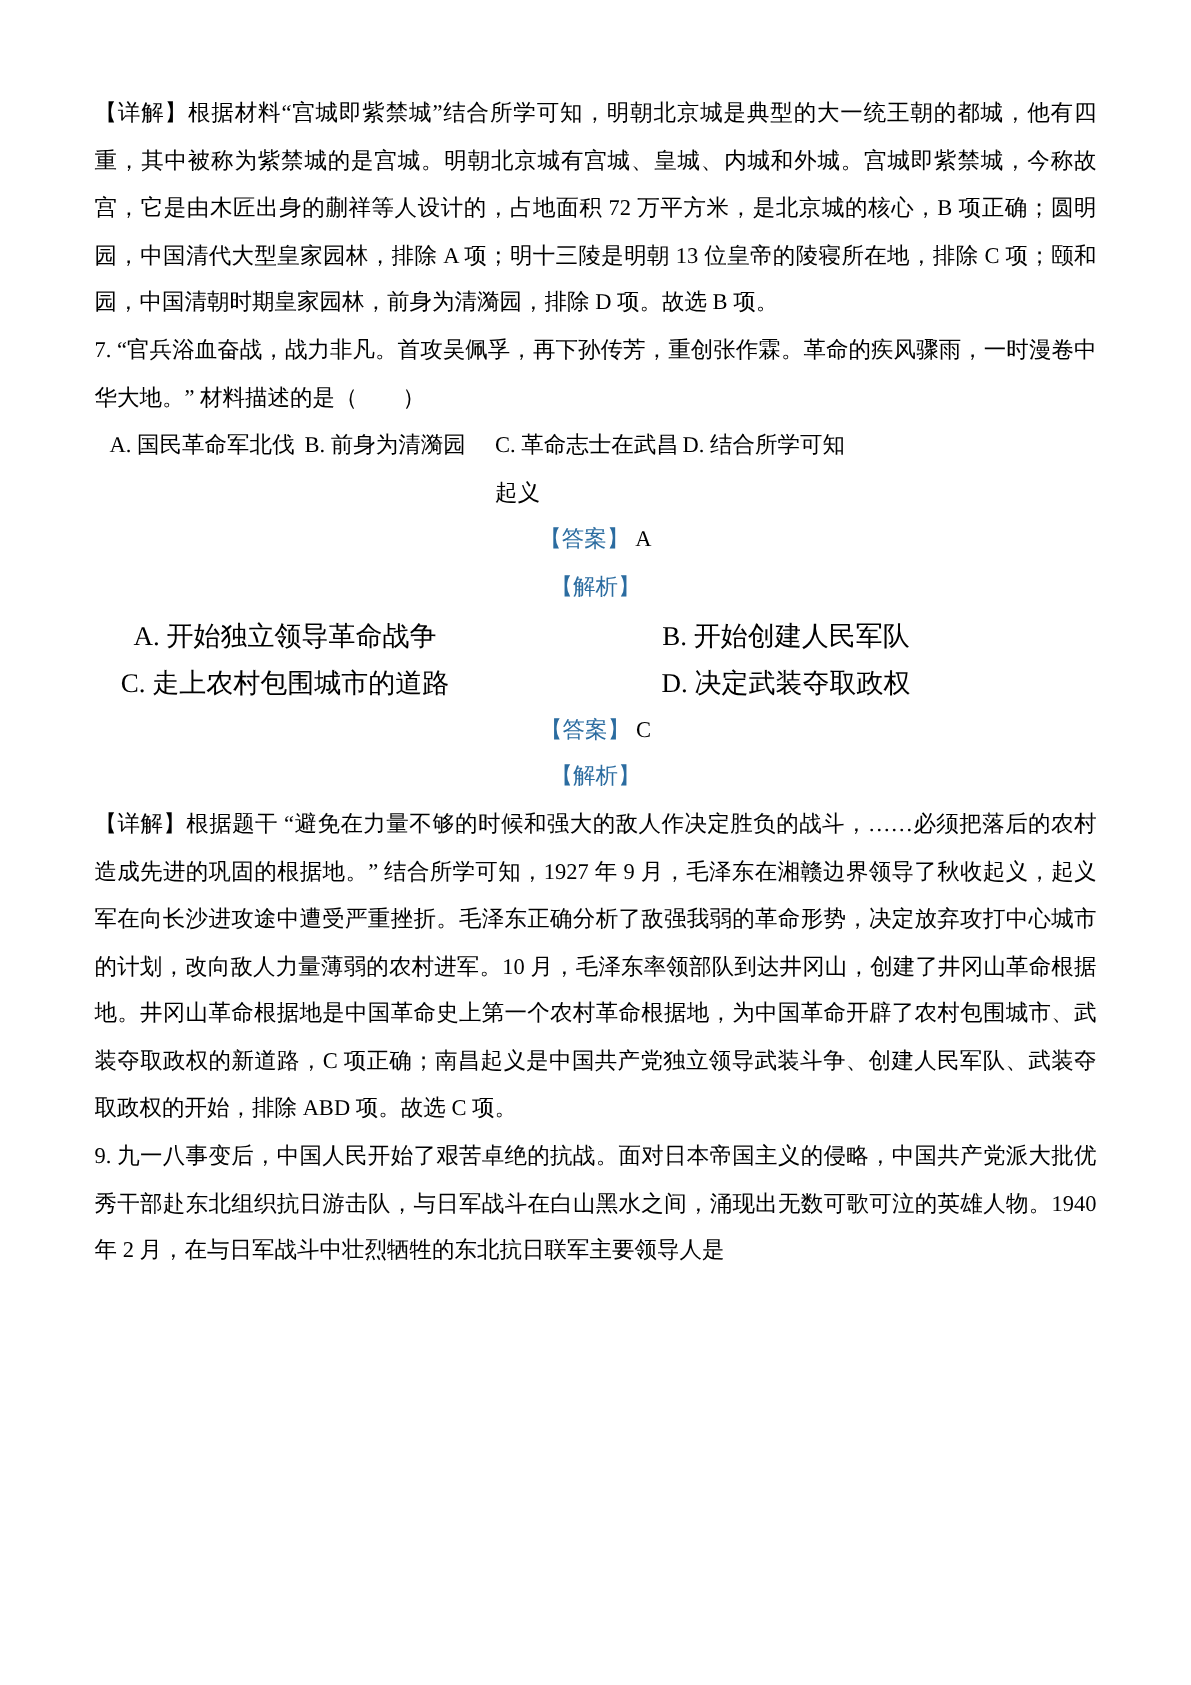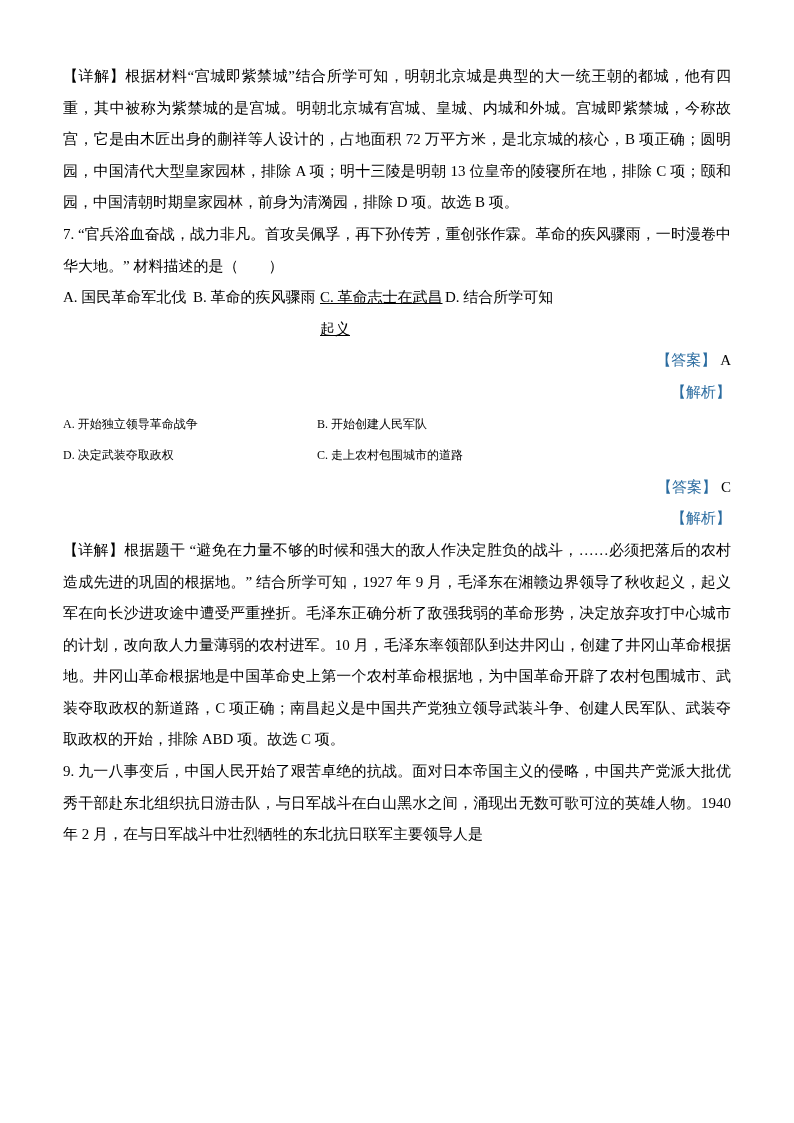--- a/index.html
+++ b/index.html
@@ -18,68 +18,70 @@
     height: 932px;
     padding: 61px 63px 0 63px;
   }
   .para, .line {
     margin: 0;
     font-size: 15px;
     line-height: 31.6px;
     text-align: justify;
     text-justify: inter-ideograph;
   }
-  .line { text-align: right; }
+  .line { text-align: center; }
   .marker { color: var(--marker); }
   .answer-value { margin-left: 4px; }
   
   .options-row {
     display: flex;
     align-items: baseline;
     font-size: 15px;
     line-height: 31.6px;
+    margin-left: 10px;
   }
   .options-row .opt:nth-child(1) { flex: 0 0 130px; }
   .options-row .opt:nth-child(2) { flex: 0 0 127px; }
-  .options-row .opt:nth-child(3) { flex: 0 0 125px; text-decoration: underline; }
+  .options-row .opt:nth-child(3) { flex: 0 0 125px; }
   .options-row .opt:nth-child(4) { flex: 0 0 auto; }
   
   .options-grid {
     display: grid;
     grid-template-columns: 254px 1fr;
-    font-size: 12px;
+    font-size: 18px;
     line-height: 31.6px;
+    text-align: center;
   }
 </style>
 </head>
 <body>
 
 <div class="page">
 
   <p class="para">【详解】根据材料“宫城即紫禁城”结合所学可知，明朝北京城是典型的大一统王朝的都城，他有四重，其中被称为紫禁城的是宫城。明朝北京城有宫城、皇城、内城和外城。宫城即紫禁城，今称故宫，它是由木匠出身的蒯祥等人设计的，占地面积 72 万平方米，是北京城的核心，B 项正确；圆明园，中国清代大型皇家园林，排除 A 项；明十三陵是明朝 13 位皇帝的陵寝所在地，排除 C 项；颐和园，中国清朝时期皇家园林，前身为清漪园，排除 D 项。故选 B 项。</p>
 
   <p class="para">7. “官兵浴血奋战，战力非凡。首攻吴佩孚，再下孙传芳，重创张作霖。革命的疾风骤雨，一时漫卷中华大地。” 材料描述的是（　　）</p>
   <div class="options-row">
     <span class="opt">A. 国民革命军北伐</span>
-    <span class="opt">B. 革命的疾风骤雨</span>
+    <span class="opt">B. 前身为清漪园</span>
     <span class="opt">C. 革命志士在武昌起义</span>
     <span class="opt">D. 结合所学可知</span>
   </div>
   <p class="line">
     <span class="marker">【答案】</span><span class="answer-value">A</span>
   </p>
   <p class="line">
     <span class="marker">【解析】</span>
   </p>
 
   <div class="options-grid">
     <span class="opt">A. 开始独立领导革命战争</span>
     <span class="opt">B. 开始创建人民军队</span>
+    <span class="opt">C. 走上农村包围城市的道路</span>
     <span class="opt">D. 决定武装夺取政权</span>
-    <span class="opt">C. 走上农村包围城市的道路</span>
   </div>
   <p class="line">
     <span class="marker">【答案】</span><span class="answer-value">C</span>
   </p>
   <p class="line">
     <span class="marker">【解析】</span>
   </p>
   <p class="para">【详解】根据题干 “避免在力量不够的时候和强大的敌人作决定胜负的战斗，……必须把落后的农村造成先进的巩固的根据地。” 结合所学可知，1927 年 9 月，毛泽东在湘赣边界领导了秋收起义，起义军在向长沙进攻途中遭受严重挫折。毛泽东正确分析了敌强我弱的革命形势，决定放弃攻打中心城市的计划，改向敌人力量薄弱的农村进军。10 月，毛泽东率领部队到达井冈山，创建了井冈山革命根据地。井冈山革命根据地是中国革命史上第一个农村革命根据地，为中国革命开辟了农村包围城市、武装夺取政权的新道路，C 项正确；南昌起义是中国共产党独立领导武装斗争、创建人民军队、武装夺取政权的开始，排除 ABD 项。故选 C 项。</p>
 
   <p class="para">9. 九一八事变后，中国人民开始了艰苦卓绝的抗战。面对日本帝国主义的侵略，中国共产党派大批优秀干部赴东北组织抗日游击队，与日军战斗在白山黑水之间，涌现出无数可歌可泣的英雄人物。1940 年 2 月，在与日军战斗中壮烈牺牲的东北抗日联军主要领导人是</p>

